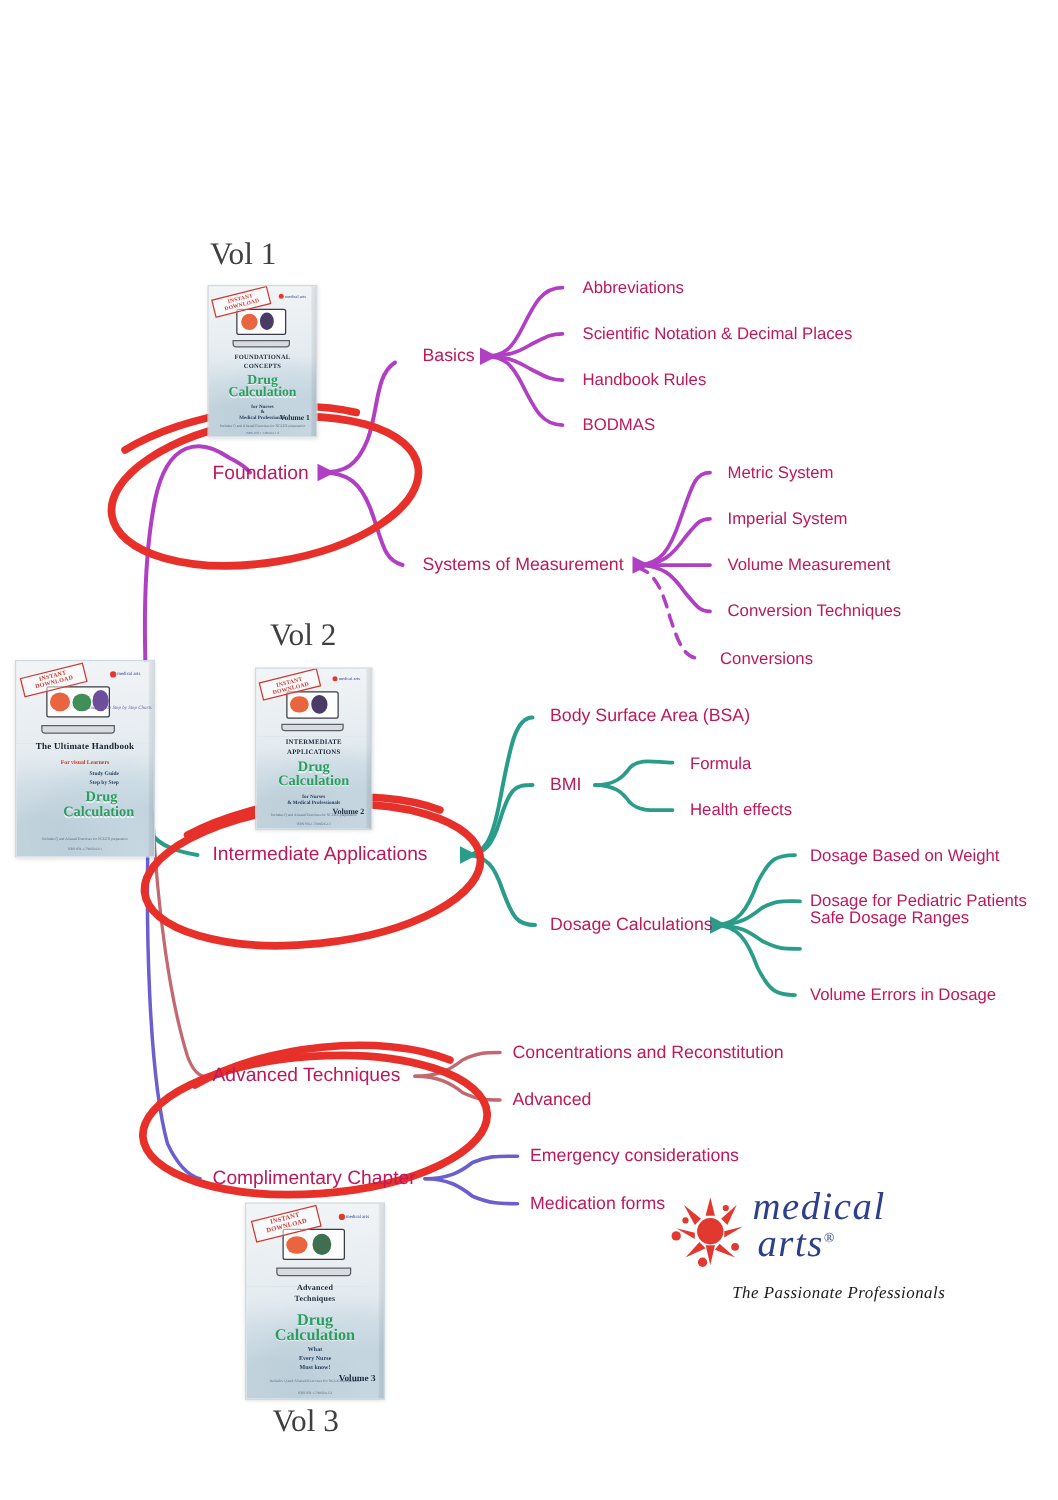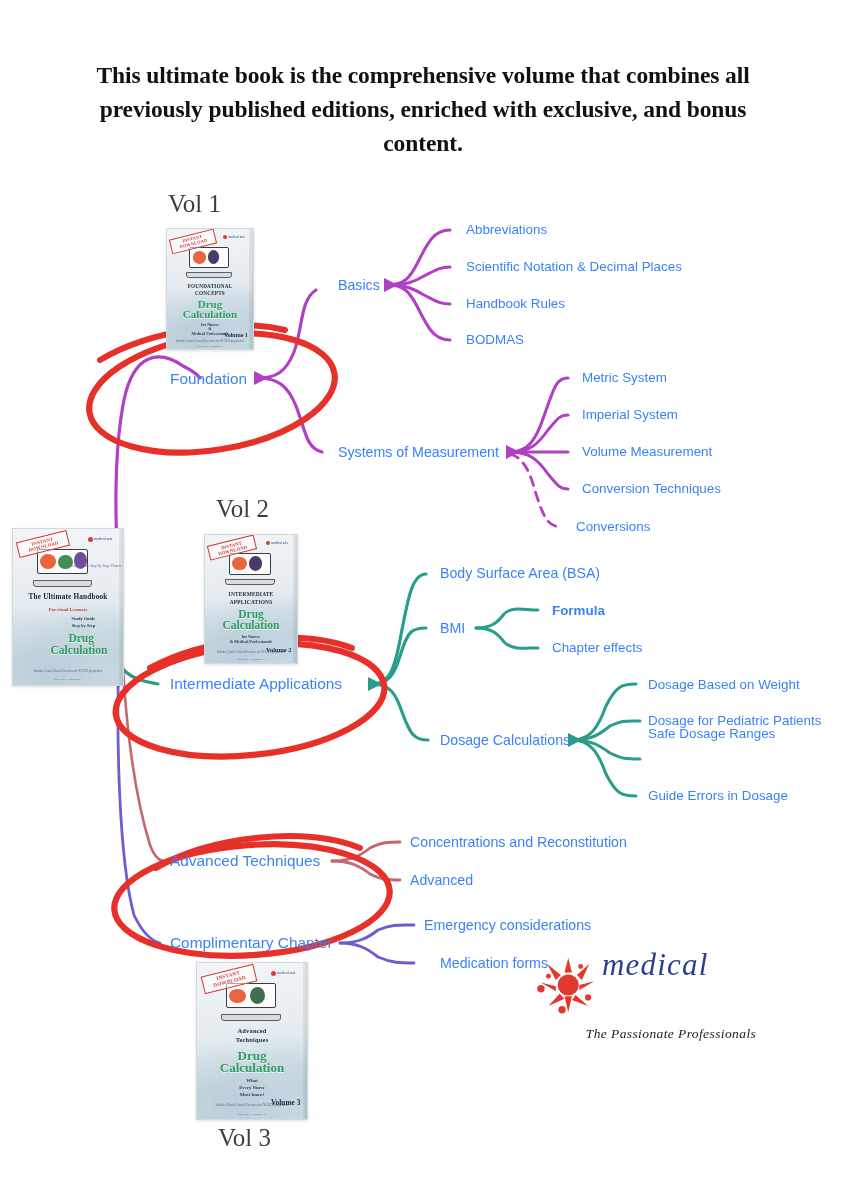--- a/index.html
+++ b/index.html
@@ -39,21 +39,21 @@
     position: absolute;
     left: 0; top: 0;
     width: 846px;
     height: 1200px;
     pointer-events: none;
   }
 
   
   .node {
     position: absolute;
-    color: #3b82f6;
+    color: #be185d;
     font-size: 14.4px;
     line-height: 1.1;
     white-space: nowrap;
     font-family: "Liberation Sans", sans-serif;
   }
   .node.lvl1 { font-size: 15.4px; }
   .node.lvl2 { font-size: 14.2px; }
   .node.lvl3 { font-size: 13.4px; }
 
   
@@ -216,21 +216,20 @@
     font-size: 13.5px;
     color: #1b1b1b;
     letter-spacing: .4px;
   }
 </style>
 </head>
 <body>
 
 <div id="page">
 
-  <div class="headline">This ultimate book is the comprehensive volume that combines all previously published editions, enriched with exclusive,  and bonus content.</div>
 
   <svg id="wires" viewBox="0 0 846 1200">
 
     <path d="M120,640 C118,560 110,470 124,400 C134,352 160,350 183,366 C191,370 197,374 200,378" fill="none" stroke="#b13fc4" stroke-width="3.2" stroke-linecap="round"></path>
 
     <path d="M116,640 C114,660 120,672 138,679 C146,682 152,683 158,684" fill="none" stroke="#2a9d8a" stroke-width="3.2" stroke-linecap="round"></path>
 
     <path d="M122,650 C126,730 136,800 150,845 C154,856 158,860 163,861" fill="none" stroke="#c4676e" stroke-width="2.6" stroke-linecap="round"></path>
 
     <path d="M119,648 C116,740 119,860 134,915 C143,934 152,941 160,943" fill="none" stroke="#6b5fd0" stroke-width="2.8" stroke-linecap="round"></path>
@@ -442,35 +441,35 @@
   <div class="node lvl3" style="left:582px; top:408px;">Imperial System</div>
   <div class="node lvl3" style="left:582px; top:445px;">Volume Measurement</div>
   <div class="node lvl3" style="left:582px; top:482px;">Conversion Techniques</div>
   <div class="node lvl3" style="left:576px; top:520px;">Conversions</div>
 
   <div class="node lvl1" style="left:170px; top:676px;">Intermediate Applications</div>
   <div class="node lvl2" style="left:440px; top:566px;">Body Surface Area (BSA)</div>
   <div class="node lvl2" style="left:440px; top:621px;">BMI</div>
   <div class="node lvl2" style="left:440px; top:733px;">Dosage Calculations</div>
 
-  <div class="node lvl3" style="left:552px; top:604px;font-weight:bold;">Formula</div>
-  <div class="node lvl3" style="left:552px; top:641px;">Chapter effects</div>
+  <div class="node lvl3" style="left:552px; top:604px;">Formula</div>
+  <div class="node lvl3" style="left:552px; top:641px;">Health effects</div>
 
   <div class="node lvl3" style="left:648px; top:678px;">Dosage Based on Weight</div>
   <div class="node lvl3" style="left:648px; top:714px;">Dosage for Pediatric Patients</div>
   <div class="node lvl3" style="left:648px; top:727px;">Safe Dosage Ranges</div>
-  <div class="node lvl3" style="left:648px; top:789px;">Guide Errors in Dosage</div>
+  <div class="node lvl3" style="left:648px; top:789px;">Volume Errors in Dosage</div>
 
   <div class="node lvl1" style="left:170px; top:853px;">Advanced Techniques</div>
   <div class="node lvl2" style="left:410px; top:835px;">Concentrations and Reconstitution</div>
   <div class="node lvl2" style="left:410px; top:873px;">Advanced</div>
 
   <div class="node lvl1" style="left:170px; top:935px;">Complimentary Chapter</div>
   <div class="node lvl2" style="left:424px; top:918px;">Emergency considerations</div>
-  <div class="node lvl2" style="left:440px; top:956px;">Medication forms</div>
+  <div class="node lvl2" style="left:424px; top:956px;">Medication forms</div>
 
   <div id="logo">
     <svg class="splat" viewBox="0 0 100 100">
       <g fill="#e1392f">
         <circle cx="52" cy="50" r="17"></circle>
         <path d="M52,6 L58,30 L46,30 Z"></path>
         <path d="M52,94 L58,68 L46,68 Z"></path>
         <path d="M8,46 L32,52 L32,60 Z"></path>
         <path d="M94,44 L70,50 L70,58 Z"></path>
         <path d="M18,16 L40,34 L32,42 Z"></path>
@@ -480,18 +479,21 @@
         <circle cx="8" cy="56" r="6"></circle>
         <circle cx="20" cy="36" r="4"></circle>
         <circle cx="84" cy="70" r="5"></circle>
         <circle cx="42" cy="90" r="6"></circle>
         <circle cx="72" cy="20" r="4"></circle>
       </g>
     </svg>
 
     <div class="wordmark">
       <span>medical</span>
+      <span class="w2">
+        <span>arts</span><span class="reg">®</span>
+      </span>
     </div>
 
     <div class="tagline">The Passionate Professionals</div>
   </div>
 
 </div>
 
 </body></html>

